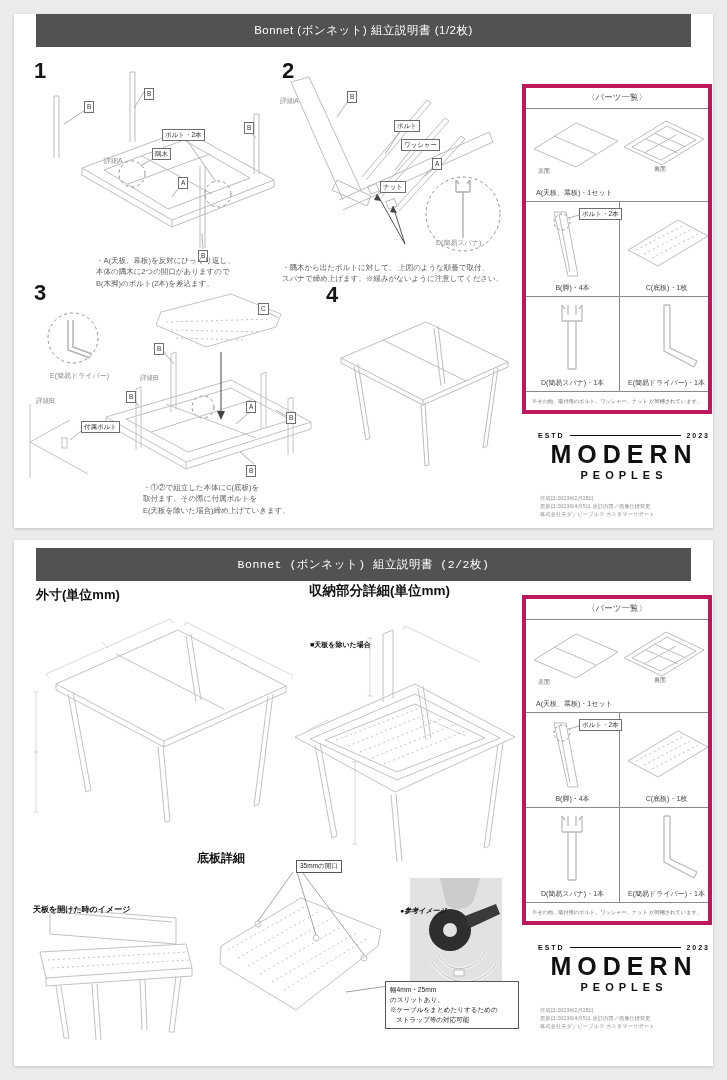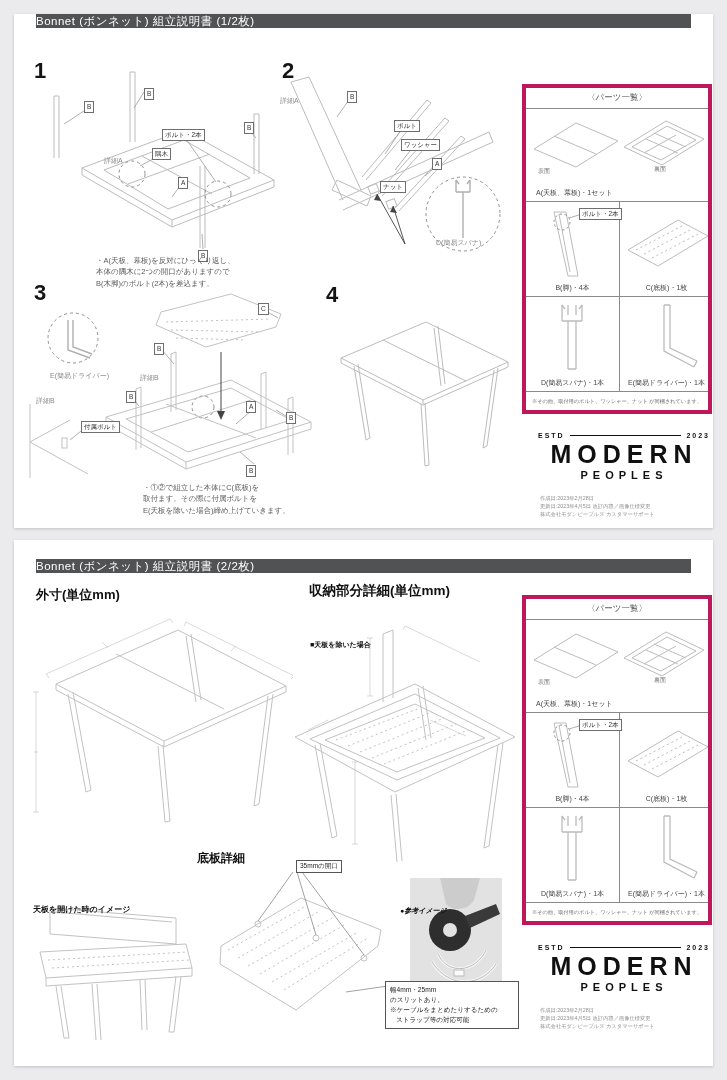--- a/index.html
+++ b/index.html
@@ -1,21 +1,21 @@
 <!DOCTYPE html>
 <html><head>
 <meta charset="utf-8">
 <title>Bonnet 組立説明書</title>
 <style>
   html,body{margin:0;padding:0;}
   body{width:727px;height:1080px;background:#ebebed;font-family:"Liberation Sans",sans-serif;position:relative;overflow:hidden;}
   .page{position:absolute;left:14px;width:699px;background:#ffffff;box-shadow:0 1px 3px rgba(0,0,0,.18);}
   #page1{top:14px;height:514px;}
   #page2{top:540px;height:526px;}
-  .hbar{position:absolute;left:22px;width:655px;height:14px;background:#515254;color:#fff;font-size:11.5px;display:flex;align-items:center;justify-content:flex-start;letter-spacing:.5px;z-index:4;}
+  .hbar{position:absolute;left:22px;width:655px;height:33px;background:#515254;color:#fff;font-size:11.5px;display:flex;align-items:center;justify-content:center;letter-spacing:.5px;z-index:4;}
   .stepnum{position:absolute;font-size:22px;font-weight:bold;color:#141414;z-index:3;line-height:1;}
   .lbl{position:absolute;border:1px solid #6e6e6e;background:#fff;font-size:6.5px;color:#333;padding:1px 2px;line-height:8px;white-space:nowrap;z-index:3;}
   .txt{position:absolute;font-size:7px;color:#8a8a8a;white-space:nowrap;z-index:3;}
   .cap{position:absolute;font-size:7.5px;color:#5a5a5a;line-height:1.5;z-index:3;}
   .dg{position:absolute;z-index:1;}
   .h1{position:absolute;font-weight:bold;color:#101010;z-index:3;}
   .pbox{position:absolute;left:508px;width:190px;border:4px solid #be185d;background:#fff;z-index:3;box-sizing:border-box;}
   .pt{height:20px;border-bottom:1px solid #8a8a8a;display:flex;align-items:center;justify-content:center;font-size:8.5px;color:#4a4a4a;}
   .pcellA{position:relative;height:92px;border-bottom:1px solid #8a8a8a;}
   .prow{display:flex;height:94px;border-bottom:1px solid #8a8a8a;}
@@ -115,20 +115,24 @@
         <path d="M162,92 L148,104"></path>
     </g>
   </svg>
   <div class="txt" style="left:266px;top:82px;">詳細A</div>
   <div class="lbl" style="left:333px;top:77px;">B</div>
   <div class="lbl" style="left:380px;top:106px;">ボルト</div>
   <div class="lbl" style="left:387px;top:125px;">ワッシャー</div>
   <div class="lbl" style="left:418px;top:144px;">A</div>
   <div class="lbl" style="left:366px;top:167px;">ナット</div>
   <div class="txt" style="left:422px;top:224px;">D(簡易スパナ)</div>
+  <div class="cap" style="left:268px;top:248px;">
+    <div>・隅木から出たボルトに対して、 上図のような順番で取付、</div>
+    <div>スパナで締め上げます。※緩みがないように注意してください。</div>
+  </div>
 
   <div class="stepnum" style="left:20px;top:268px;">3</div>
   <svg class="dg" style="left:12px;top:278px;" width="295" height="192" viewBox="0 0 295 192">
     <g stroke="#8f8f8f" fill="none" stroke-width="1" stroke-dasharray="3,3">
       <circle cx="47" cy="46" r="25"></circle>
       <circle cx="177" cy="115" r="11"></circle>
     </g>
     <g stroke="#b0b0b0" fill="none" stroke-width="1.4">
       <path d="M42,28 L42,58 L64,66"></path>
         <path d="M47,28 L47,55 L66,62"></path>
@@ -260,21 +264,21 @@
     <div class="l3">PEOPLES</div>
   </div>
   <div class="fine" style="left:526px;top:480px;">
     <div>作成日:2023年2月28日</div>
     <div>更新日:2023年4月5日  改訂内容／画像仕様変更</div>
     <div>株式会社モダンピープルズ カスタマーサポート</div>
   </div>
 </div>
 
 <div class="page" id="page2">
-  <div class="hbar" style="top:19px;">
+  <div class="hbar" style="top:8px;font-family:Liberation Mono, monospace;">
     <span>Bonnet (ボンネット) 組立説明書 (2/2枚)</span>
   </div>
 
   <div class="h1" style="left:22px;top:46px;font-size:13px;">外寸(単位mm)</div>
   <div class="h1" style="left:295px;top:42px;font-size:13.5px;">収納部分詳細(単位mm)</div>
   <div class="sub" style="left:296px;top:60px;">■天板を除いた場合</div>
 
   <svg class="dg" style="left:14px;top:66px;" width="265" height="252" viewBox="0 0 265 252">
     <g stroke="#c2c2c2" fill="none" stroke-width="1">
       <path d="M28,78 L150,24 L258,80 L136,135 Z"></path>

